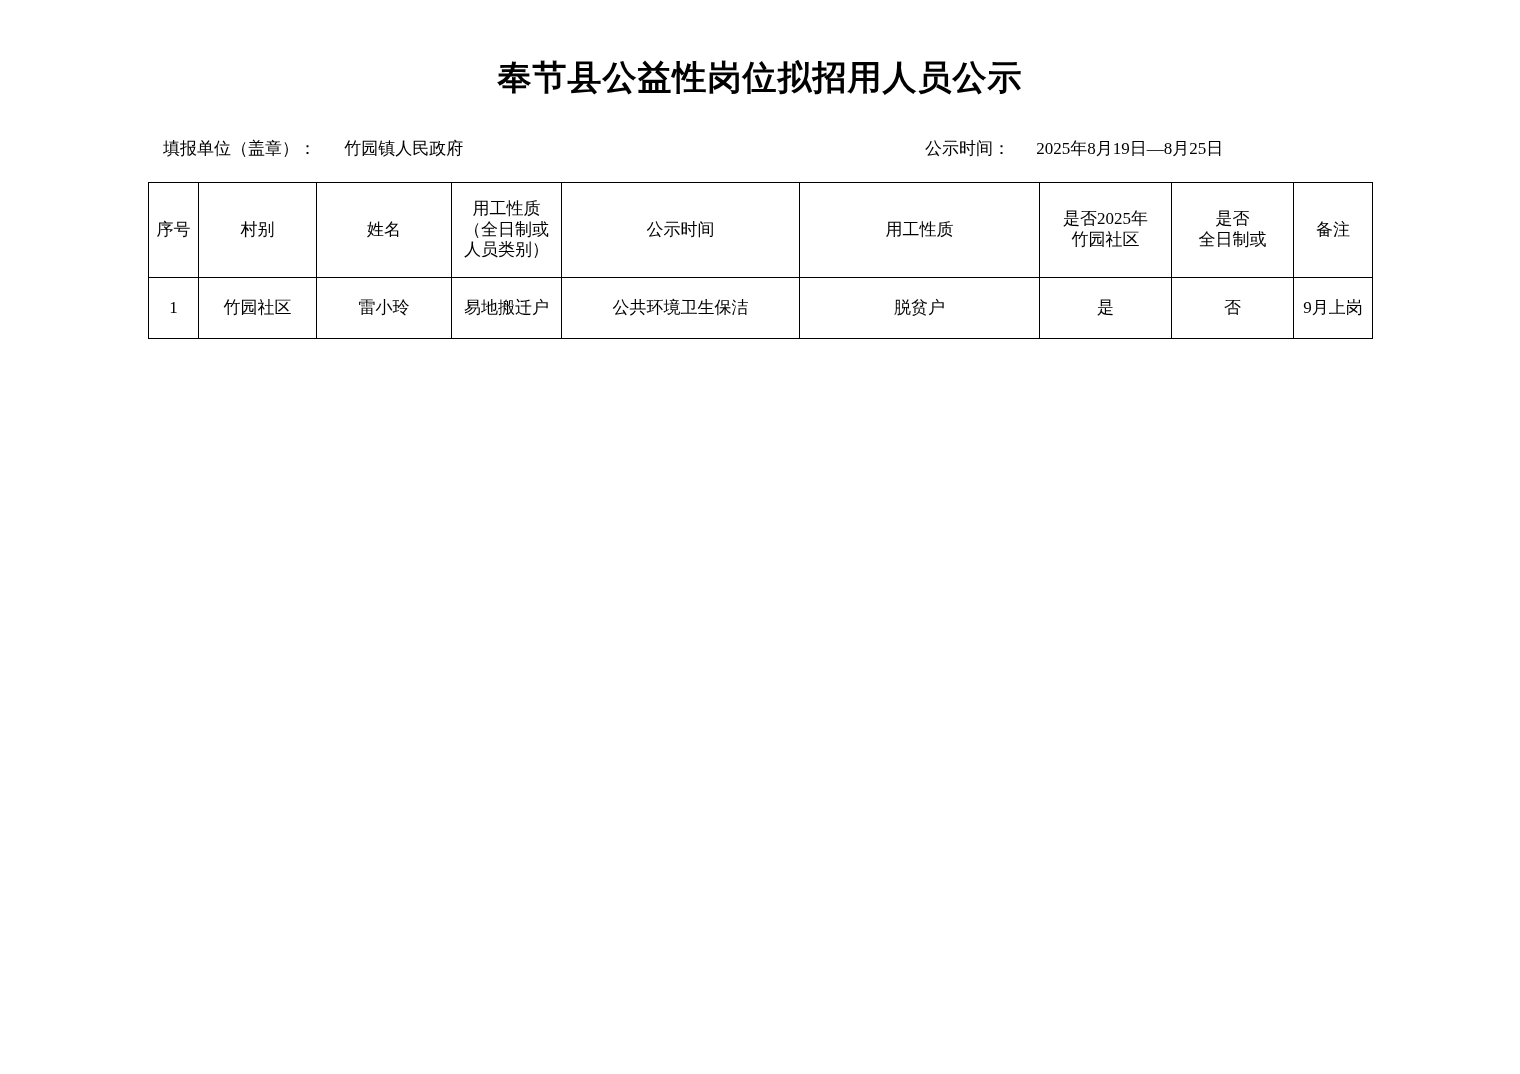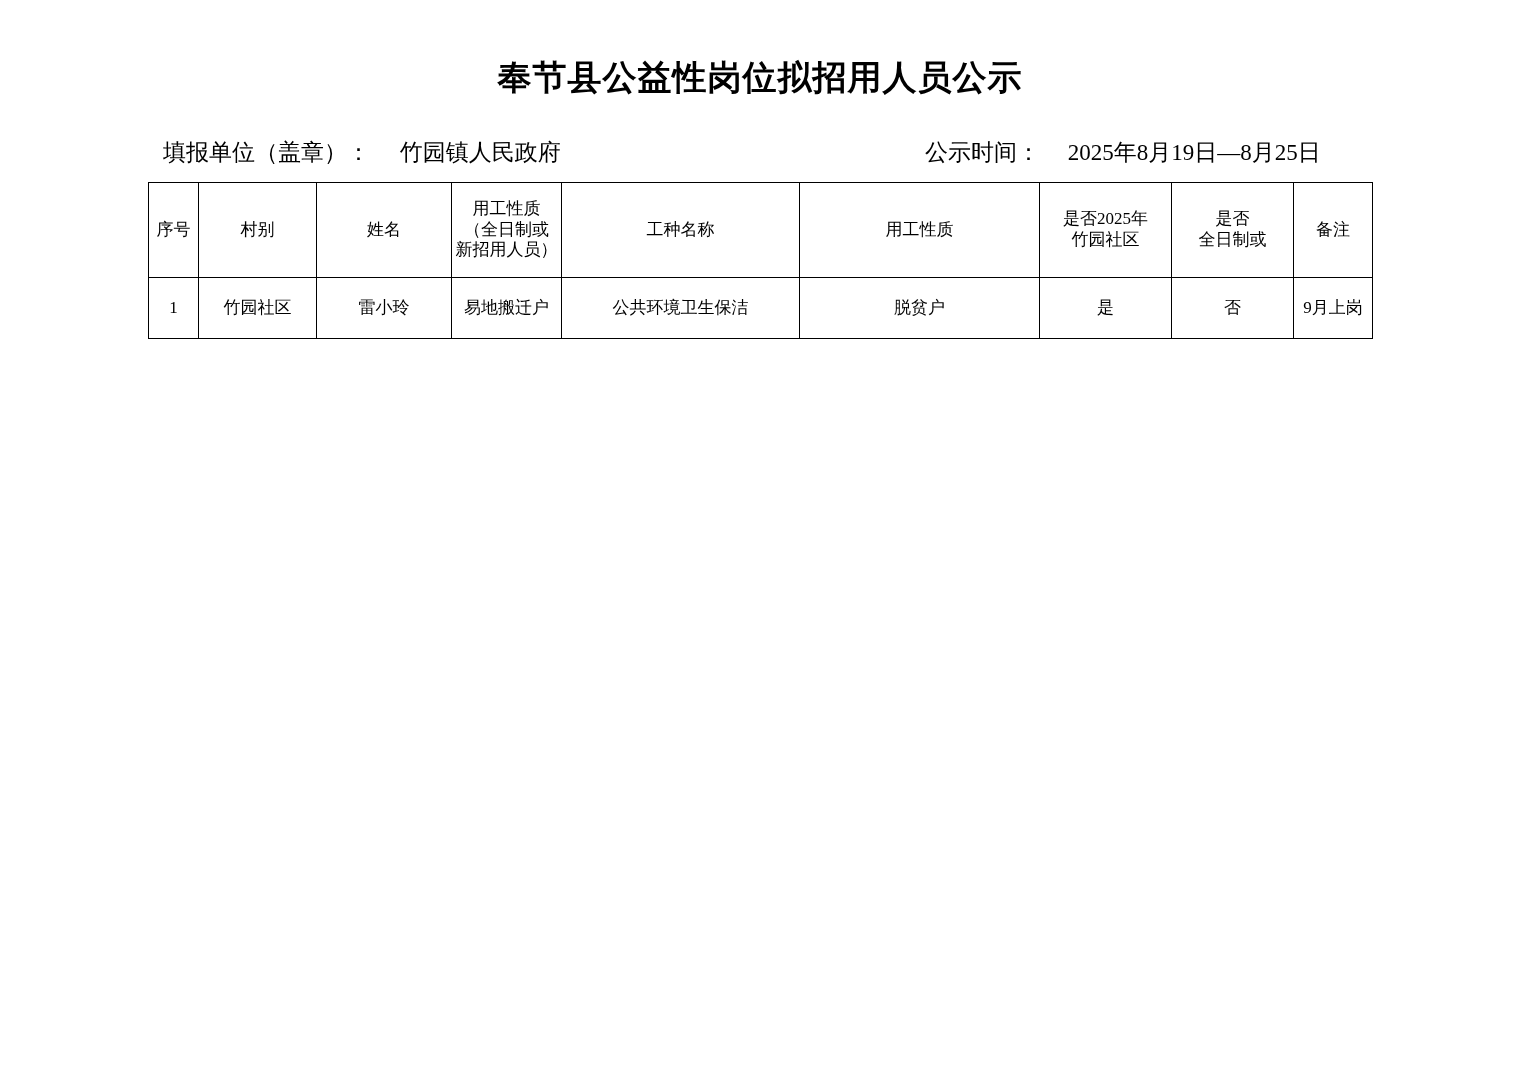--- a/index.html
+++ b/index.html
@@ -29,21 +29,21 @@
     letter-spacing: 1px;
     margin: 0;
     padding-top: 55px;
     font-family: "Liberation Sans", "DejaVu Sans", sans-serif;
   }
 
   .meta-row {
     position: relative;
     margin: 36px 0 0 0;
     height: 30px;
-    font-size: 23px;
+    font-size: 17px;
   }
   .meta-left {
     position: absolute;
     left: 163px;
     top: 0;
     white-space: nowrap;
   }
   .meta-left .meta-value {
     margin-left: 24px;
   }
@@ -133,23 +133,23 @@
       <col class="c-remark">
     </colgroup>
     <thead>
       <tr>
         <th>序号</th>
         <th>村别</th>
         <th>姓名</th>
         <th class="nature-head">
           <span class="multiline">用工性质</span>
           <span class="multiline">（全日制或</span>
-          <span class="multiline">新招用人员）</span>
+          <span class="multiline">人员类别）</span>
         </th>
-        <th>工种名称</th>
+        <th>公示时间</th>
         <th>用工性质</th>
         <th class="small-head">
           <span class="multiline">是否2025年</span>
           <span class="multiline">竹园社区</span>
         </th>
         <th class="small-head">
           <span class="multiline">是否</span>
           <span class="multiline">全日制或</span>
         </th>
         <th>备注</th>

